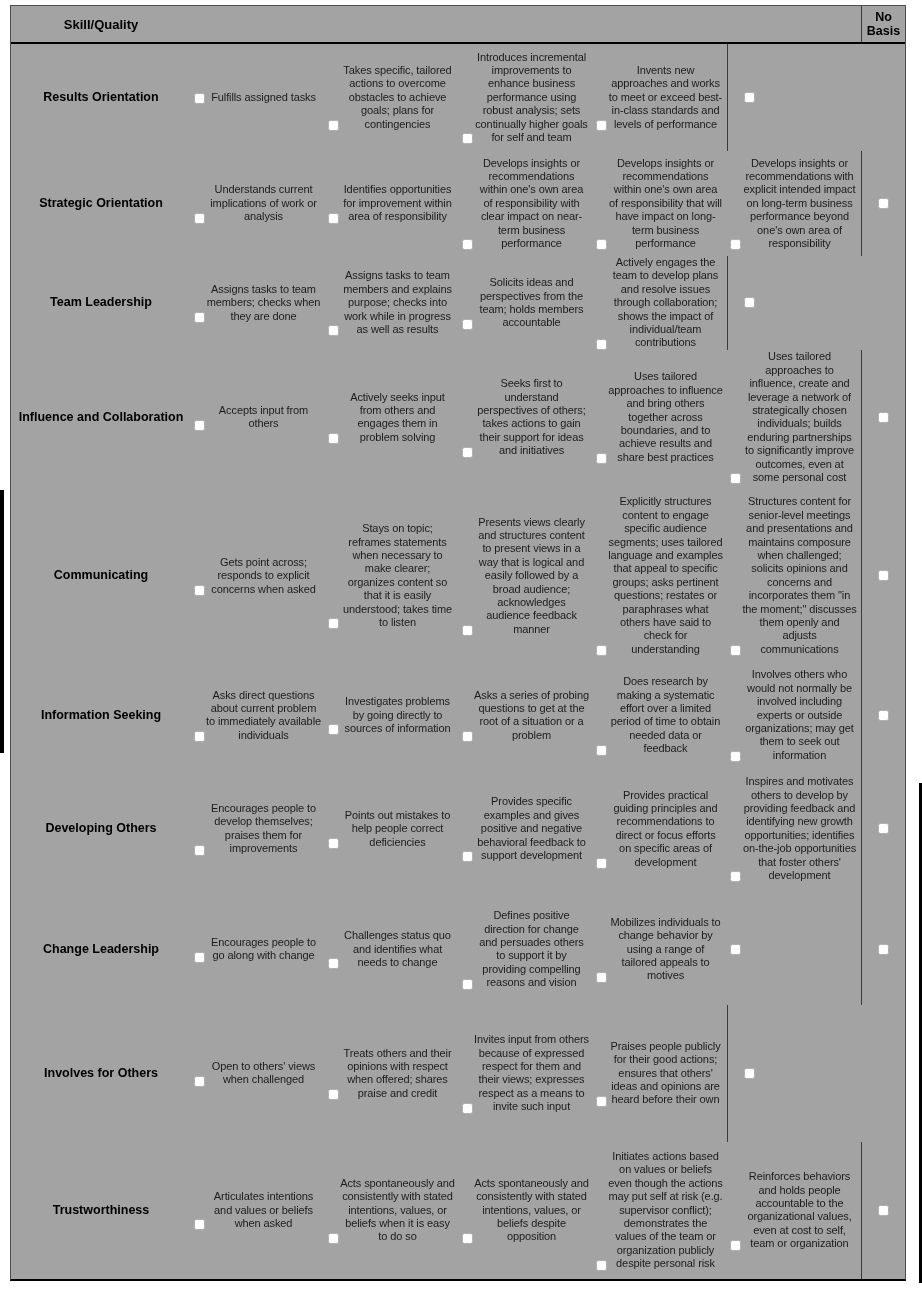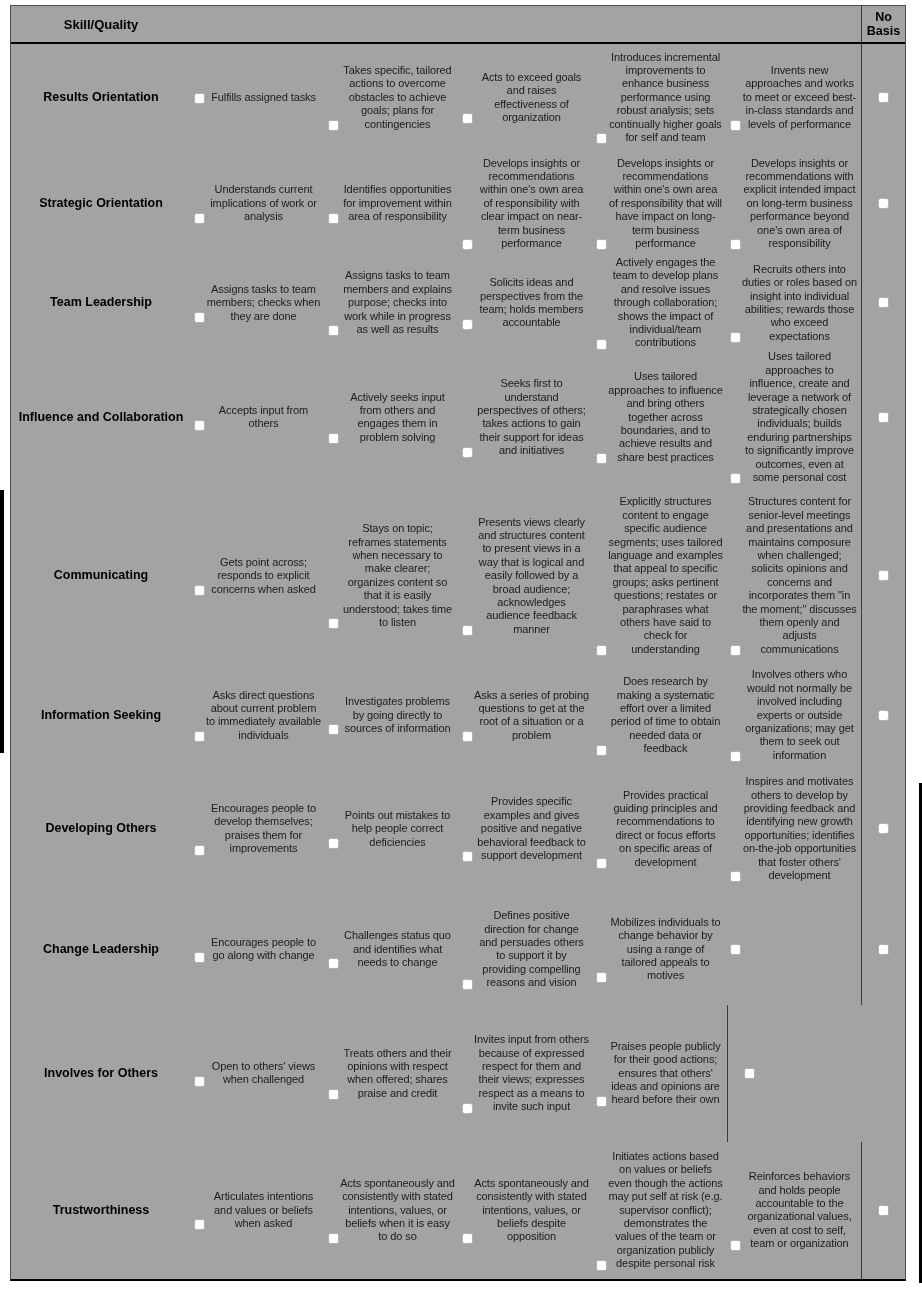--- a/index.html
+++ b/index.html
@@ -69,24 +69,20 @@
         <div class="level-cell">
           <span class="cb"></span>
           <div class="level-text">Fulfills assigned tasks</div>
         </div>
         <div class="level-cell">
           <span class="cb"></span>
           <div class="level-text">Takes specific, tailored actions to overcome obstacles to achieve goals; plans for contingencies</div>
         </div>
         <div class="level-cell">
           <span class="cb"></span>
-          <div class="level-text">Acts to exceed goals and raises effectiveness of organization</div>
-        </div>
-        <div class="level-cell">
-          <span class="cb"></span>
           <div class="level-text">Introduces incremental improvements to enhance business performance using robust analysis; sets continually higher goals for self and team</div>
         </div>
         <div class="level-cell">
           <span class="cb"></span>
           <div class="level-text">Invents new approaches and works to meet or exceed best-in-class standards and levels of performance</div>
         </div>
         <div class="nobasis-col">
           <span class="cb"></span>
         </div>
       </div>
@@ -130,24 +126,20 @@
           <span class="cb"></span>
           <div class="level-text">Assigns tasks to team members and explains purpose; checks into work while in progress as well as results</div>
         </div>
         <div class="level-cell">
           <span class="cb"></span>
           <div class="level-text">Solicits ideas and perspectives from the team; holds members accountable</div>
         </div>
         <div class="level-cell">
           <span class="cb"></span>
           <div class="level-text">Actively engages the team to develop plans and resolve issues through collaboration; shows the impact of individual/team contributions</div>
-        </div>
-        <div class="level-cell">
-          <span class="cb"></span>
-          <div class="level-text">Recruits others into duties or roles based on insight into individual abilities; rewards those who exceed expectations</div>
         </div>
         <div class="nobasis-col">
           <span class="cb"></span>
         </div>
       </div>
       <div class="row" style="min-height: 135px;">
         <div class="skill-col">
           <div class="skill-label">Influence and Collaboration</div>
         </div>
         <div class="level-cell">

